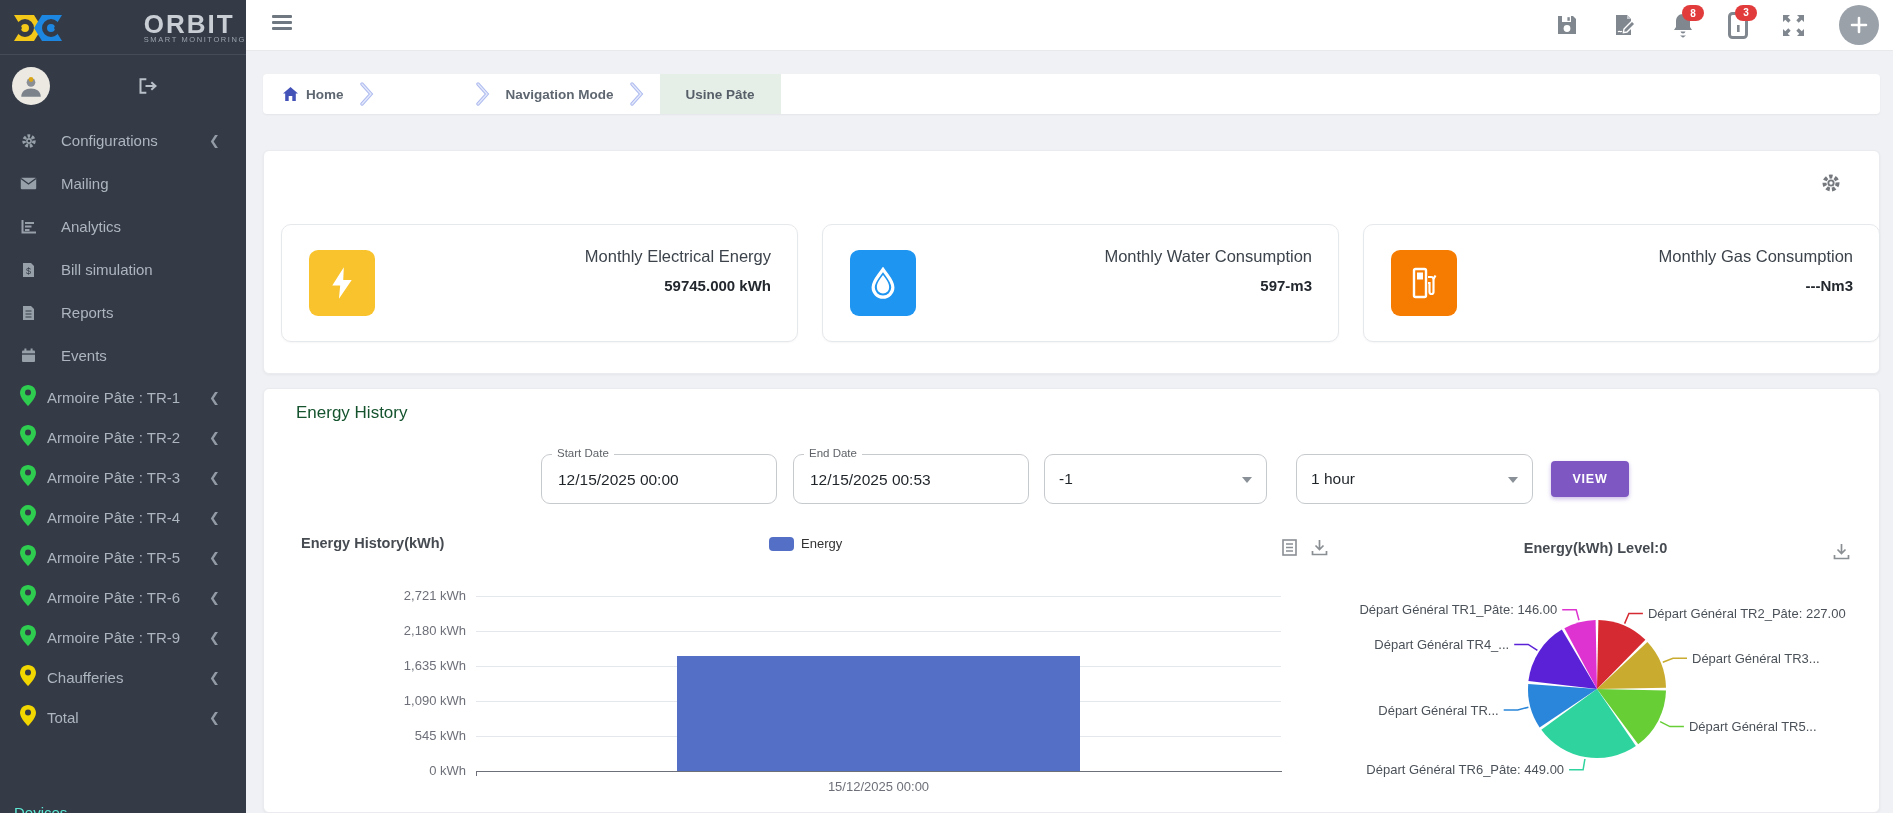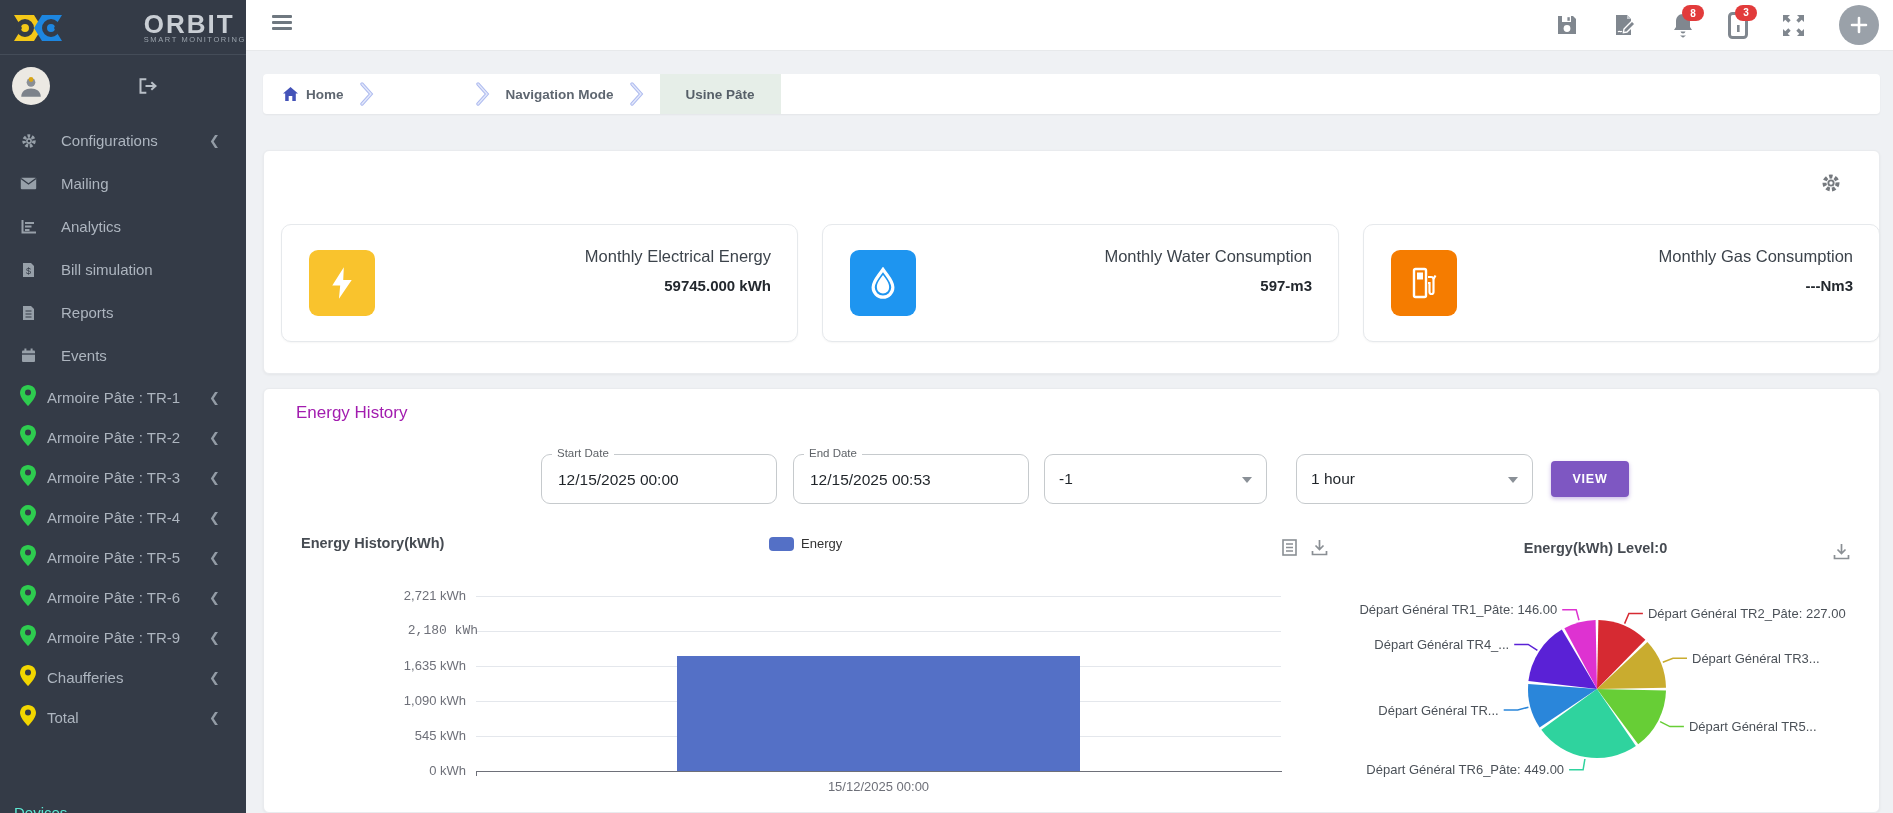--- a/index.html
+++ b/index.html
@@ -40,21 +40,21 @@
   .panel{background:#fff;border:1px solid #e9ebee;border-radius:6px;box-shadow:0 1px 3px rgba(0,0,0,.05);box-sizing:border-box;}
   #stats-panel{left:263px;top:150px;width:1617px;height:224px;}
   #stats-gear{position:absolute;right:38px;top:22px;cursor:pointer;}
   .stat-card{position:absolute;top:73px;width:515px;height:116px;background:#fff;border:1px solid #e6e9ec;border-radius:10px;
              box-shadow:0 1px 2px rgba(0,0,0,.04);}
   .stat-ico{position:absolute;left:27px;top:25px;width:66px;height:66px;border-radius:9px;display:flex;align-items:center;justify-content:center;}
   .stat-title{position:absolute;right:26px;top:22px;font-size:16.5px;color:#3c434b;}
   .stat-value{position:absolute;right:26px;top:52px;font-size:15px;font-weight:bold;color:#23282e;}
   
   #energy-panel{left:263px;top:388px;width:1617px;height:425px;overflow:hidden;}
-  #energy-title{position:absolute;left:32px;top:14px;font-size:17px;color:#a21caf;}
+  #energy-title{position:absolute;left:32px;top:14px;font-size:17px;color:#14532d;}
   .mfield{position:absolute;height:50px;border:1px solid #c6cacd;border-radius:9px;background:#fff;box-sizing:border-box;}
   .mlabel{position:absolute;top:-8px;left:10px;background:#fff;padding:0 5px;font-size:11.5px;color:#5f6368;}
   .mvalue{position:absolute;left:14px;top:0;height:48px;display:flex;align-items:center;font-size:15.5px;color:#1f2429;
           border:none;outline:none;background:transparent;width:85%;font-family:Liberation Sans, sans-serif;}
   .caret{position:absolute;right:14px;top:22px;width:0;height:0;border-left:5px solid transparent;border-right:5px solid transparent;border-top:6px solid #8a9097;}
   #view-btn{position:absolute;left:1287px;top:72px;width:78px;height:36px;background:#7e57c2;color:#fff;border:none;border-radius:4px;
             font-size:12.5px;font-weight:bold;letter-spacing:.8px;cursor:pointer;box-shadow:0 2px 4px rgba(126,87,194,.4);font-family:inherit;}
   
   #bar-title{position:absolute;left:37px;top:146px;font-size:14.5px;font-weight:bold;color:#464b52;}
   #bar-legend{position:absolute;left:505px;top:147px;display:flex;align-items:center;gap:7px;cursor:pointer;}
@@ -415,21 +415,21 @@
       <div class="gridline" style="top: 69.8456px;"></div>
       <div class="gridline" style="top: 34.7942px;"></div>
       <div class="gridline" style="top: 0px;"></div>
       <div class="bar-rect" style="left: 201.25px; top: 60.1341px; width: 402.5px; height: 114.866px; background: rgb(84, 112, 198);"></div>
     </div>
   <div id="ytick-layer">
       <div class="ytick" style="left: 12px; top: 374px;">0 kWh</div>
       <div class="ytick" style="left: 12px; top: 338.949px;">545 kWh</div>
       <div class="ytick" style="left: 12px; top: 303.897px;">1,090 kWh</div>
       <div class="ytick" style="left: 12px; top: 268.846px;">1,635 kWh</div>
-      <div class="ytick" style="left: 24px; top: 233.794px; font-family: Liberation Mono, monospace;">2,180 kWh</div>
+      <div class="ytick" style="left: 12px; top: 233.794px;">2,180 kWh</div>
       <div class="ytick" style="left: 12px; top: 199px;">2,721 kWh</div>
     </div>
   <div id="x-axis"></div>
   <div id="x-tick"></div>
   <div id="x-label">15/12/2025 00:00</div>
 
   <div id="pie-title">Energy(kWh) Level:0</div>
   <div id="pie-download">
     <svg width="17" height="17" viewBox="0 0 17 17">
         <path d="M8.5 1 v9 M4.5 6.5 l4 4 4-4" fill="none" stroke="#8a8f94" stroke-width="1.7"></path>

